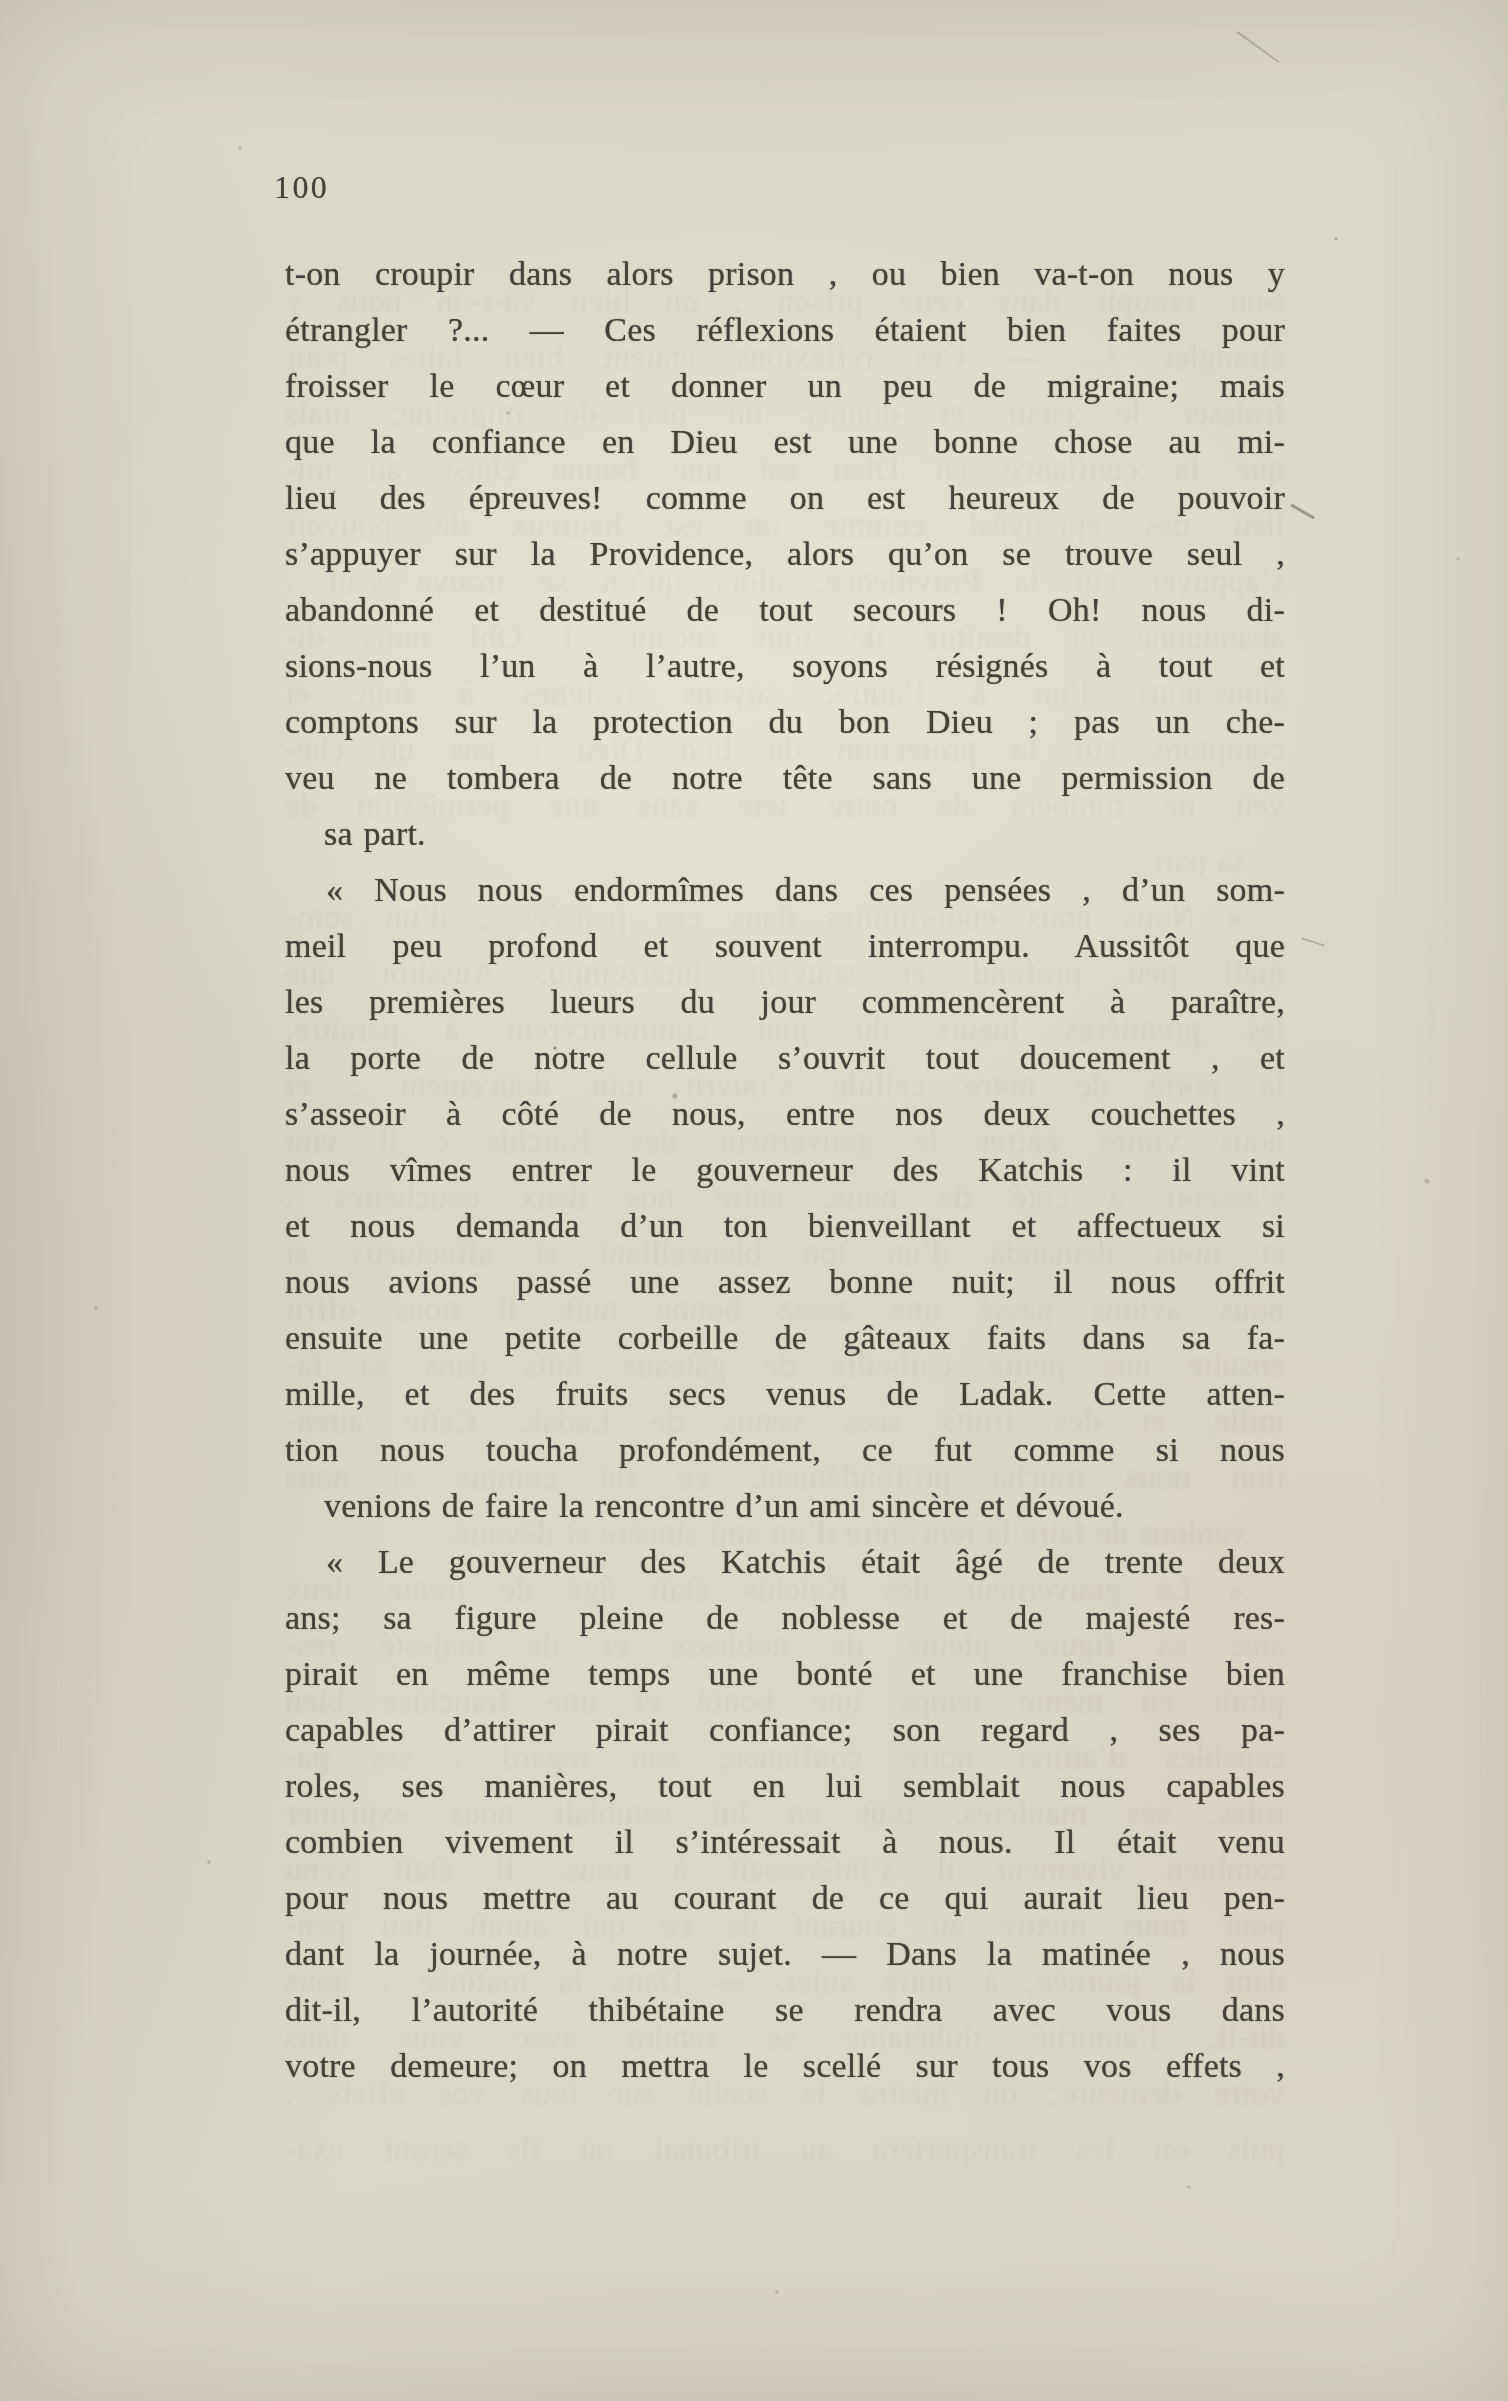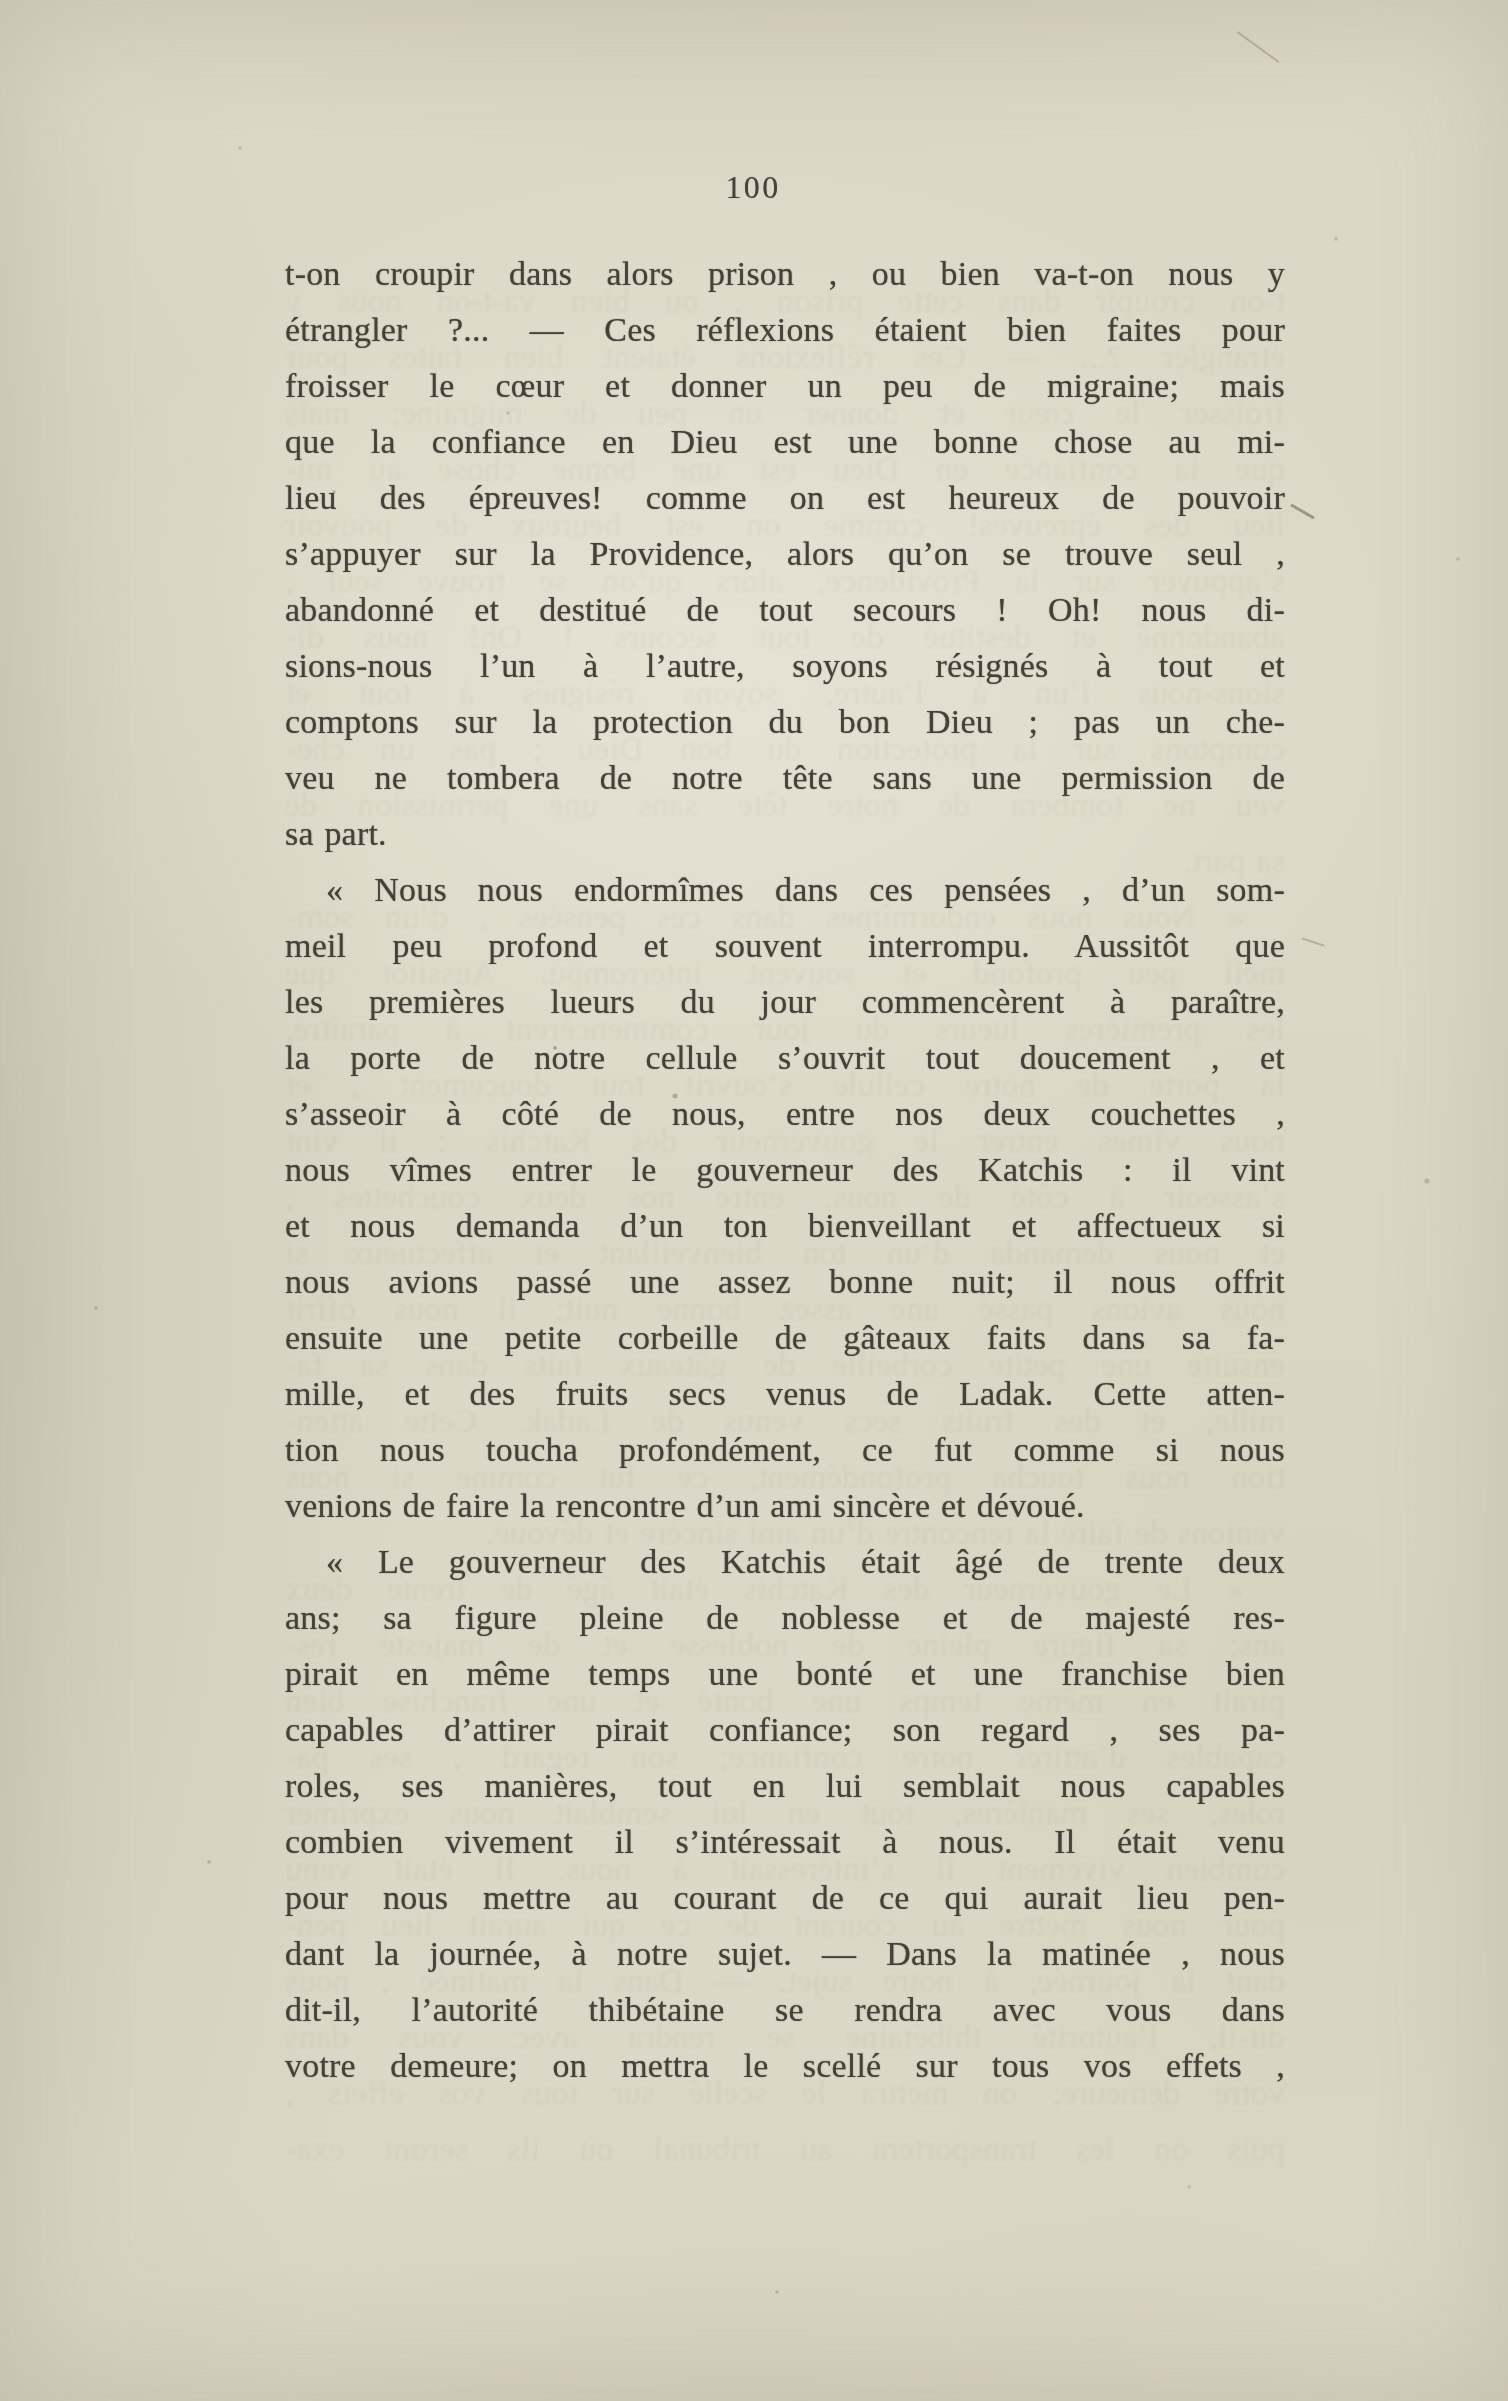--- a/index.html
+++ b/index.html
@@ -21,22 +21,21 @@
     background-image:
       radial-gradient(ellipse 990px 752px at 48% 28%, rgba(255,255,248,.28), transparent 70%),
       radial-gradient(ellipse 752px 1188px at 88% 72%, rgba(188,178,148,.13), transparent 72%),
       radial-gradient(ellipse 515px 1980px at 2% 55%, rgba(140,130,105,.15), transparent 75%),
       radial-gradient(ellipse 1346px 475px at 50% 102%, rgba(152,142,116,.10), transparent 70%),
       radial-gradient(ellipse 1346px 333px at 50% -2%, rgba(152,142,116,.08), transparent 70%);
     box-shadow: inset 0 0 135px rgba(110,100,78,.20);
   }
   .pagenum{
     position:absolute;
-    left:262px;top:169px;width:982px;
-    text-align:center;
+    left:274px;top:169px;width:982px;
     font-size:32px;
     letter-spacing:2.4px;
     color:var(--ink);
     text-shadow:0 0 1px rgba(60,54,44,.55);
   }
   .textblock{
     position:absolute;
     left:285px;top:246px;width:1000px;
     font-size:34px;
     line-height:56px;
@@ -45,21 +44,21 @@
     color:var(--ink);
     text-shadow:0 0 1px rgba(60,54,44,.55), 0 0 2px rgba(60,54,44,.14);
   }
   .textblock .line{
     text-align:justify;
     text-align-last:justify;
     white-space:nowrap;
     height:56px;
   }
   .textblock .line.indent{ padding-left:41px; }
-  .textblock .line.end{ text-align-last:left; }
+  .textblock .line.end{ text-align-last:left;margin-left:39px; }
   
   .ghost{
     top:273px;
     transform:scaleX(-1);
     opacity:.055;
     filter:blur(1.6px);
     color:#57503f;
     text-shadow:none;
   }
   

